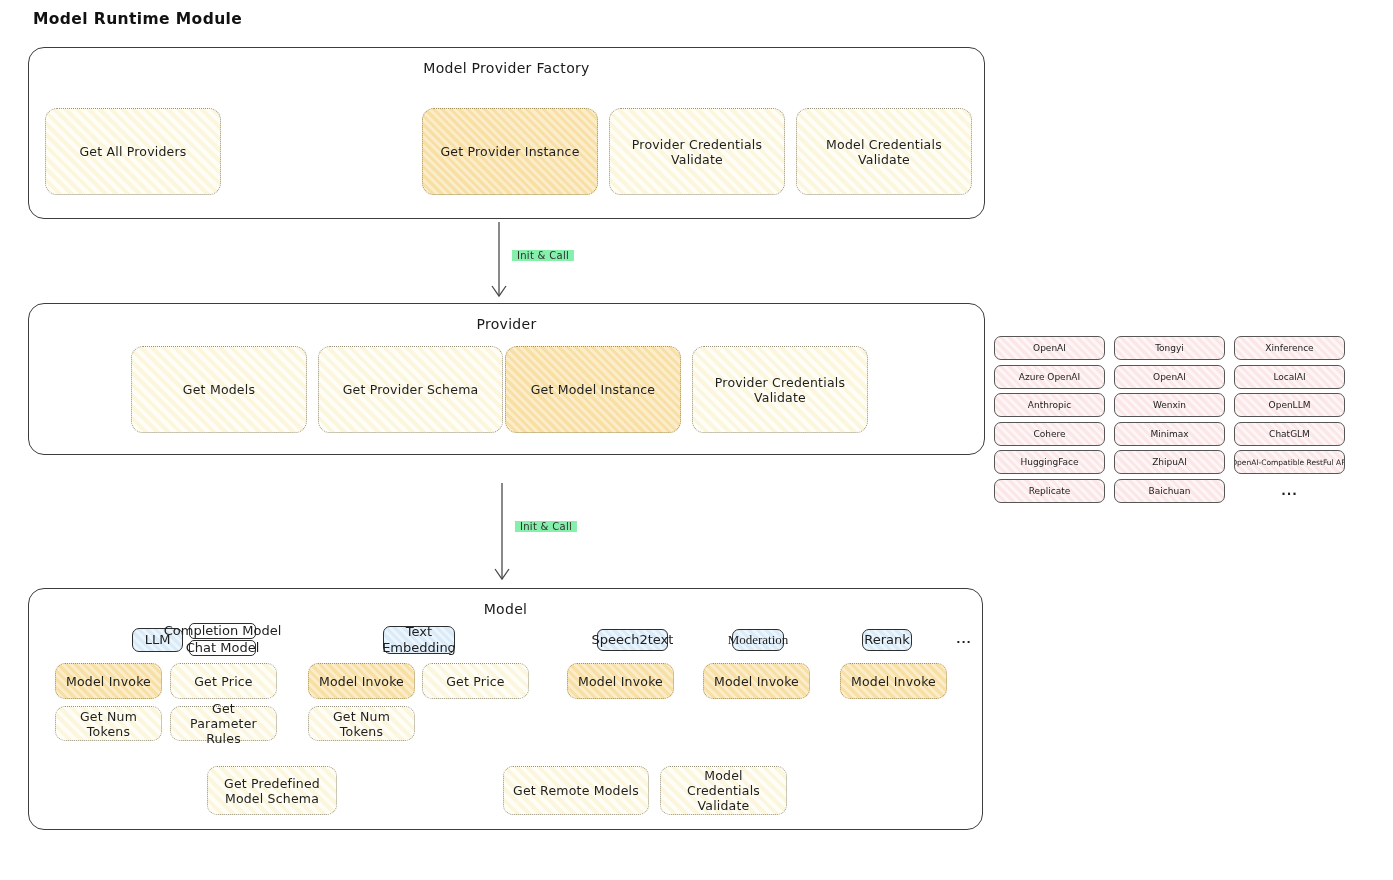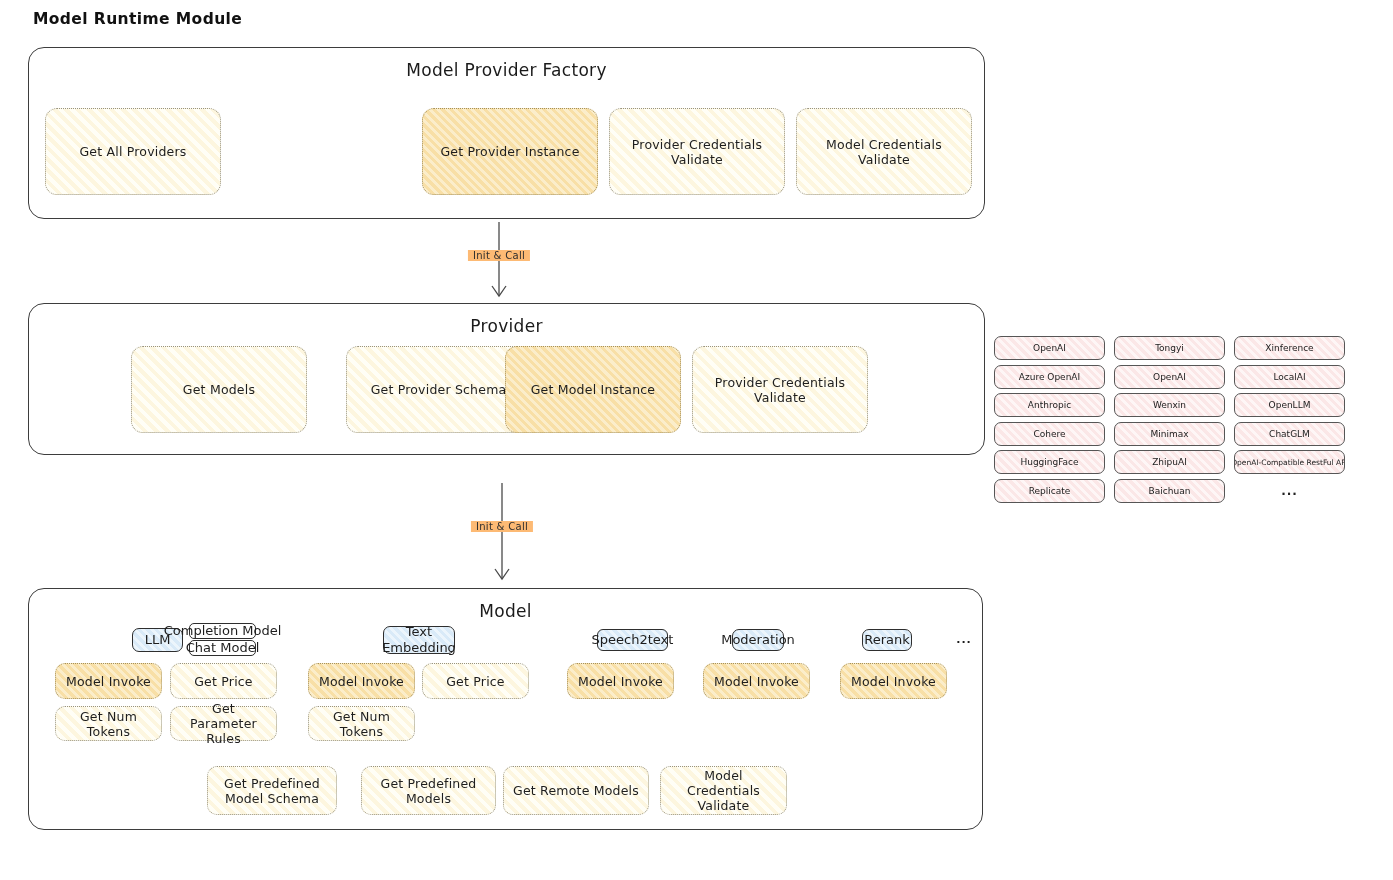--- a/index.html
+++ b/index.html
@@ -29,21 +29,21 @@
     border: 1.2px solid #4a4a4a;
     border-radius: 16px;
     box-sizing: border-box;
     z-index: -1;
     background: transparent;
   }
   .stack::before { left: var(--o1); top: var(--o1); }
   .stack::after  { left: var(--o2); top: var(--o2); }
   .box-title {
     position: absolute; top: 12px; left: 0; right: 0;
-    text-align: center; font-size: 17px; color: #1a1a1a; letter-spacing: 0.3px;
+    text-align: center; font-size: 14px; color: #1a1a1a; letter-spacing: 0.3px;
   }
   .nodes { position: absolute; inset: 0; }
   
   .node {
     position: absolute;
     display: flex; align-items: center; justify-content: center; text-align: center;
     background: repeating-linear-gradient(45deg, #fdf6df 0 4px, #fffef6 4px 8px);
     border: 1.4px dotted #98937f;
     border-radius: 12px;
     box-sizing: border-box;
@@ -90,22 +90,22 @@
     border: 1.1px solid #2e2e2e;
     border-radius: 5px;
     white-space: nowrap;
   }
   .type-tab.plain { background: none; border: none; font-size: 11px; font-weight: 700; letter-spacing: 1px; }
   
   .arrow { position: absolute; }
   .arrow line, .arrow polyline { stroke: #4a4a4a; stroke-width: 1.3; fill: none; }
   .arrow-label {
     position: absolute; transform: translateX(-50%);
-    background: #fdba74; padding: 0 5px;
-    font-size: 10px; color: #2e2e2e; letter-spacing: 0.3px;
+    background: #86efac; padding: 0 5px;
+    font-size: 10px; color: #2e2e2e; letter-spacing: 0.3px; margin-left: 44px;
   }
 </style>
 </head>
 <body>
 
 <div class="canvas">
 
   <div class="page-title">Model Runtime Module</div>
 
   <div class="box" style="left:28px; top:47px; width:957px; height:172px;">
@@ -121,21 +121,21 @@
   <svg class="arrow" style="left:488px; top:222px;" width="22" height="78" viewBox="0 0 22 78">
     <line x1="11" y1="0" x2="11" y2="73"></line>
     <polyline points="4,64 11,74 18,64"></polyline>
   </svg>
   <div class="arrow-label" style="left:499px; top:250px;">Init &amp; Call</div>
 
   <div class="box stack" style="left:28px; top:303px; width:957px; height:152px; --o1:8px; --o2:16px;">
     <div class="box-title">Provider</div>
     <div class="nodes">
         <div class="node" style="left: 102px; top: 42px; width: 176px; height: 87px;">Get Models</div>
-        <div class="node" style="left: 289px; top: 42px; width: 185px; height: 87px; margin-left: 28px;">Get Provider Schema</div>
+        <div class="node" style="left: 289px; top: 42px; width: 185px; height: 87px;">Get Provider Schema</div>
         <div class="node hl" style="left: 476px; top: 42px; width: 176px; height: 87px;">Get Model Instance</div>
         <div class="node" style="left: 663px; top: 42px; width: 176px; height: 87px;">Provider Credentials Validate</div>
       </div>
   </div>
 
   <div class="catalog">
       <div class="cat-cell">OpenAI</div>
       <div class="cat-cell">Tongyi</div>
       <div class="cat-cell">Xinference</div>
       <div class="cat-cell">Azure OpenAI</div>
@@ -162,33 +162,32 @@
   <div class="arrow-label" style="left:502px; top:521px;">Init &amp; Call</div>
 
   <div class="box stack" style="left:28px; top:588px; width:955px; height:242px; --o1:10px; --o2:20px;">
     <div class="box-title">Model</div>
     <div class="nodes">
         <div class="type-tab blue" style="left: 103px; top: 39px; width: 51px; height: 24px;">LLM</div>
         <div class="type-tab white" style="left: 160px; top: 34px; width: 67px; height: 16px;">Completion Model</div>
         <div class="type-tab white" style="left: 160px; top: 51px; width: 67px; height: 16px;">Chat Model</div>
         <div class="type-tab blue" style="left: 354px; top: 37px; width: 72px; height: 28px;">Text Embedding</div>
         <div class="type-tab blue" style="left: 568px; top: 40px; width: 71px; height: 22px; border-radius: 6px;">Speech2text</div>
-        <div class="type-tab blue" style="left: 703px; top: 40px; width: 52px; height: 22px;">Moderation</div>
+        <div class="type-tab blue" style="left: 703px; top: 40px; width: 52px; height: 22px; font-family: Liberation Serif, serif;">Moderation</div>
         <div class="type-tab blue" style="left: 833px; top: 40px; width: 50px; height: 22px;">Rerank</div>
         <div class="type-tab plain" style="left: 920px; top: 40px; width: 30px; height: 22px;">...</div>
         <div class="node small hl" style="left: 26px; top: 74px; width: 107px; height: 36px;">Model Invoke</div>
         <div class="node small" style="left: 141px; top: 74px; width: 107px; height: 36px;">Get Price</div>
         <div class="node small hl" style="left: 279px; top: 74px; width: 107px; height: 36px;">Model Invoke</div>
         <div class="node small" style="left: 393px; top: 74px; width: 107px; height: 36px;">Get Price</div>
         <div class="node small hl" style="left: 538px; top: 74px; width: 107px; height: 36px;">Model Invoke</div>
         <div class="node small hl" style="left: 674px; top: 74px; width: 107px; height: 36px;">Model Invoke</div>
         <div class="node small hl" style="left: 811px; top: 74px; width: 107px; height: 36px;">Model Invoke</div>
         <div class="node small" style="left: 26px; top: 117px; width: 107px; height: 35px;">Get Num Tokens</div>
         <div class="node small" style="left: 141px; top: 117px; width: 107px; height: 35px;">Get Parameter Rules</div>
         <div class="node small" style="left: 279px; top: 117px; width: 107px; height: 35px;">Get Num Tokens</div>
         <div class="node small" style="left: 178px; top: 177px; width: 130px; height: 49px;">Get Predefined Model Schema</div>
-        <div class="node small" style="left: 332px; top: 177px; width: 135px; height: 49px;">Get Predefined Models</div>
         <div class="node small" style="left: 474px; top: 177px; width: 146px; height: 49px;">Get Remote Models</div>
         <div class="node small" style="left: 631px; top: 177px; width: 127px; height: 49px;">Model Credentials Validate</div>
       </div>
   </div>
 
 </div>
 
 </body></html>

